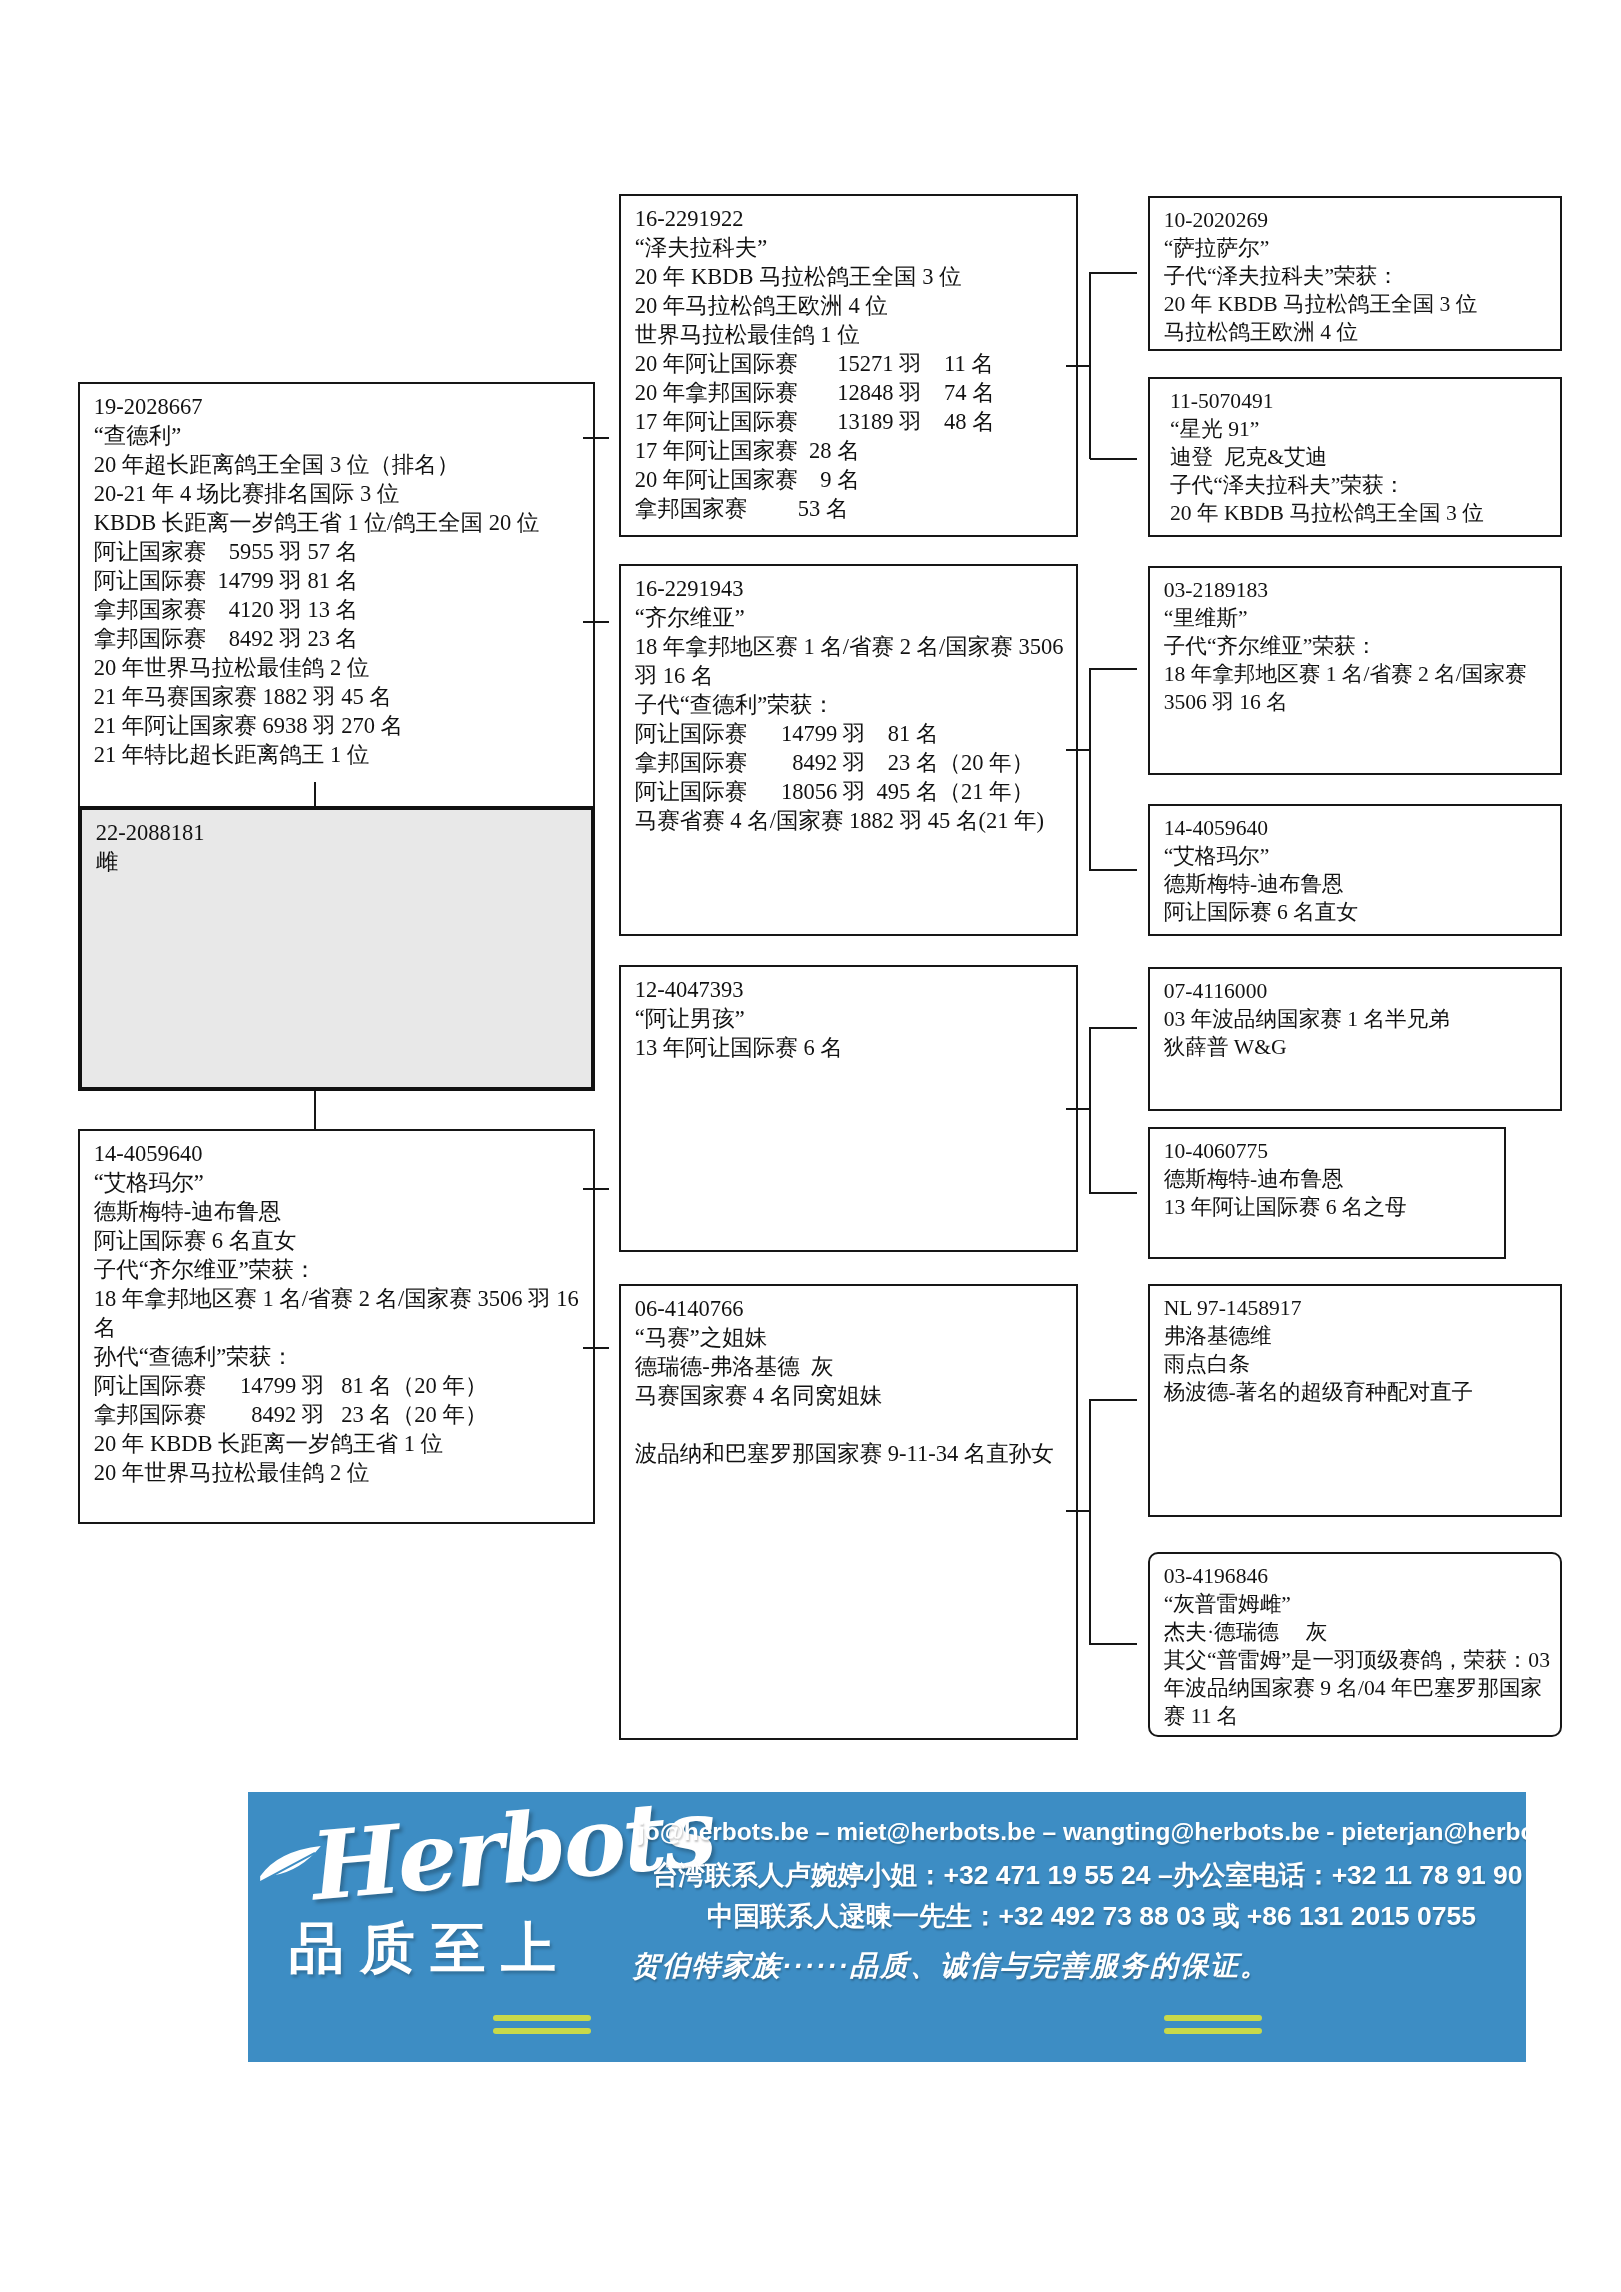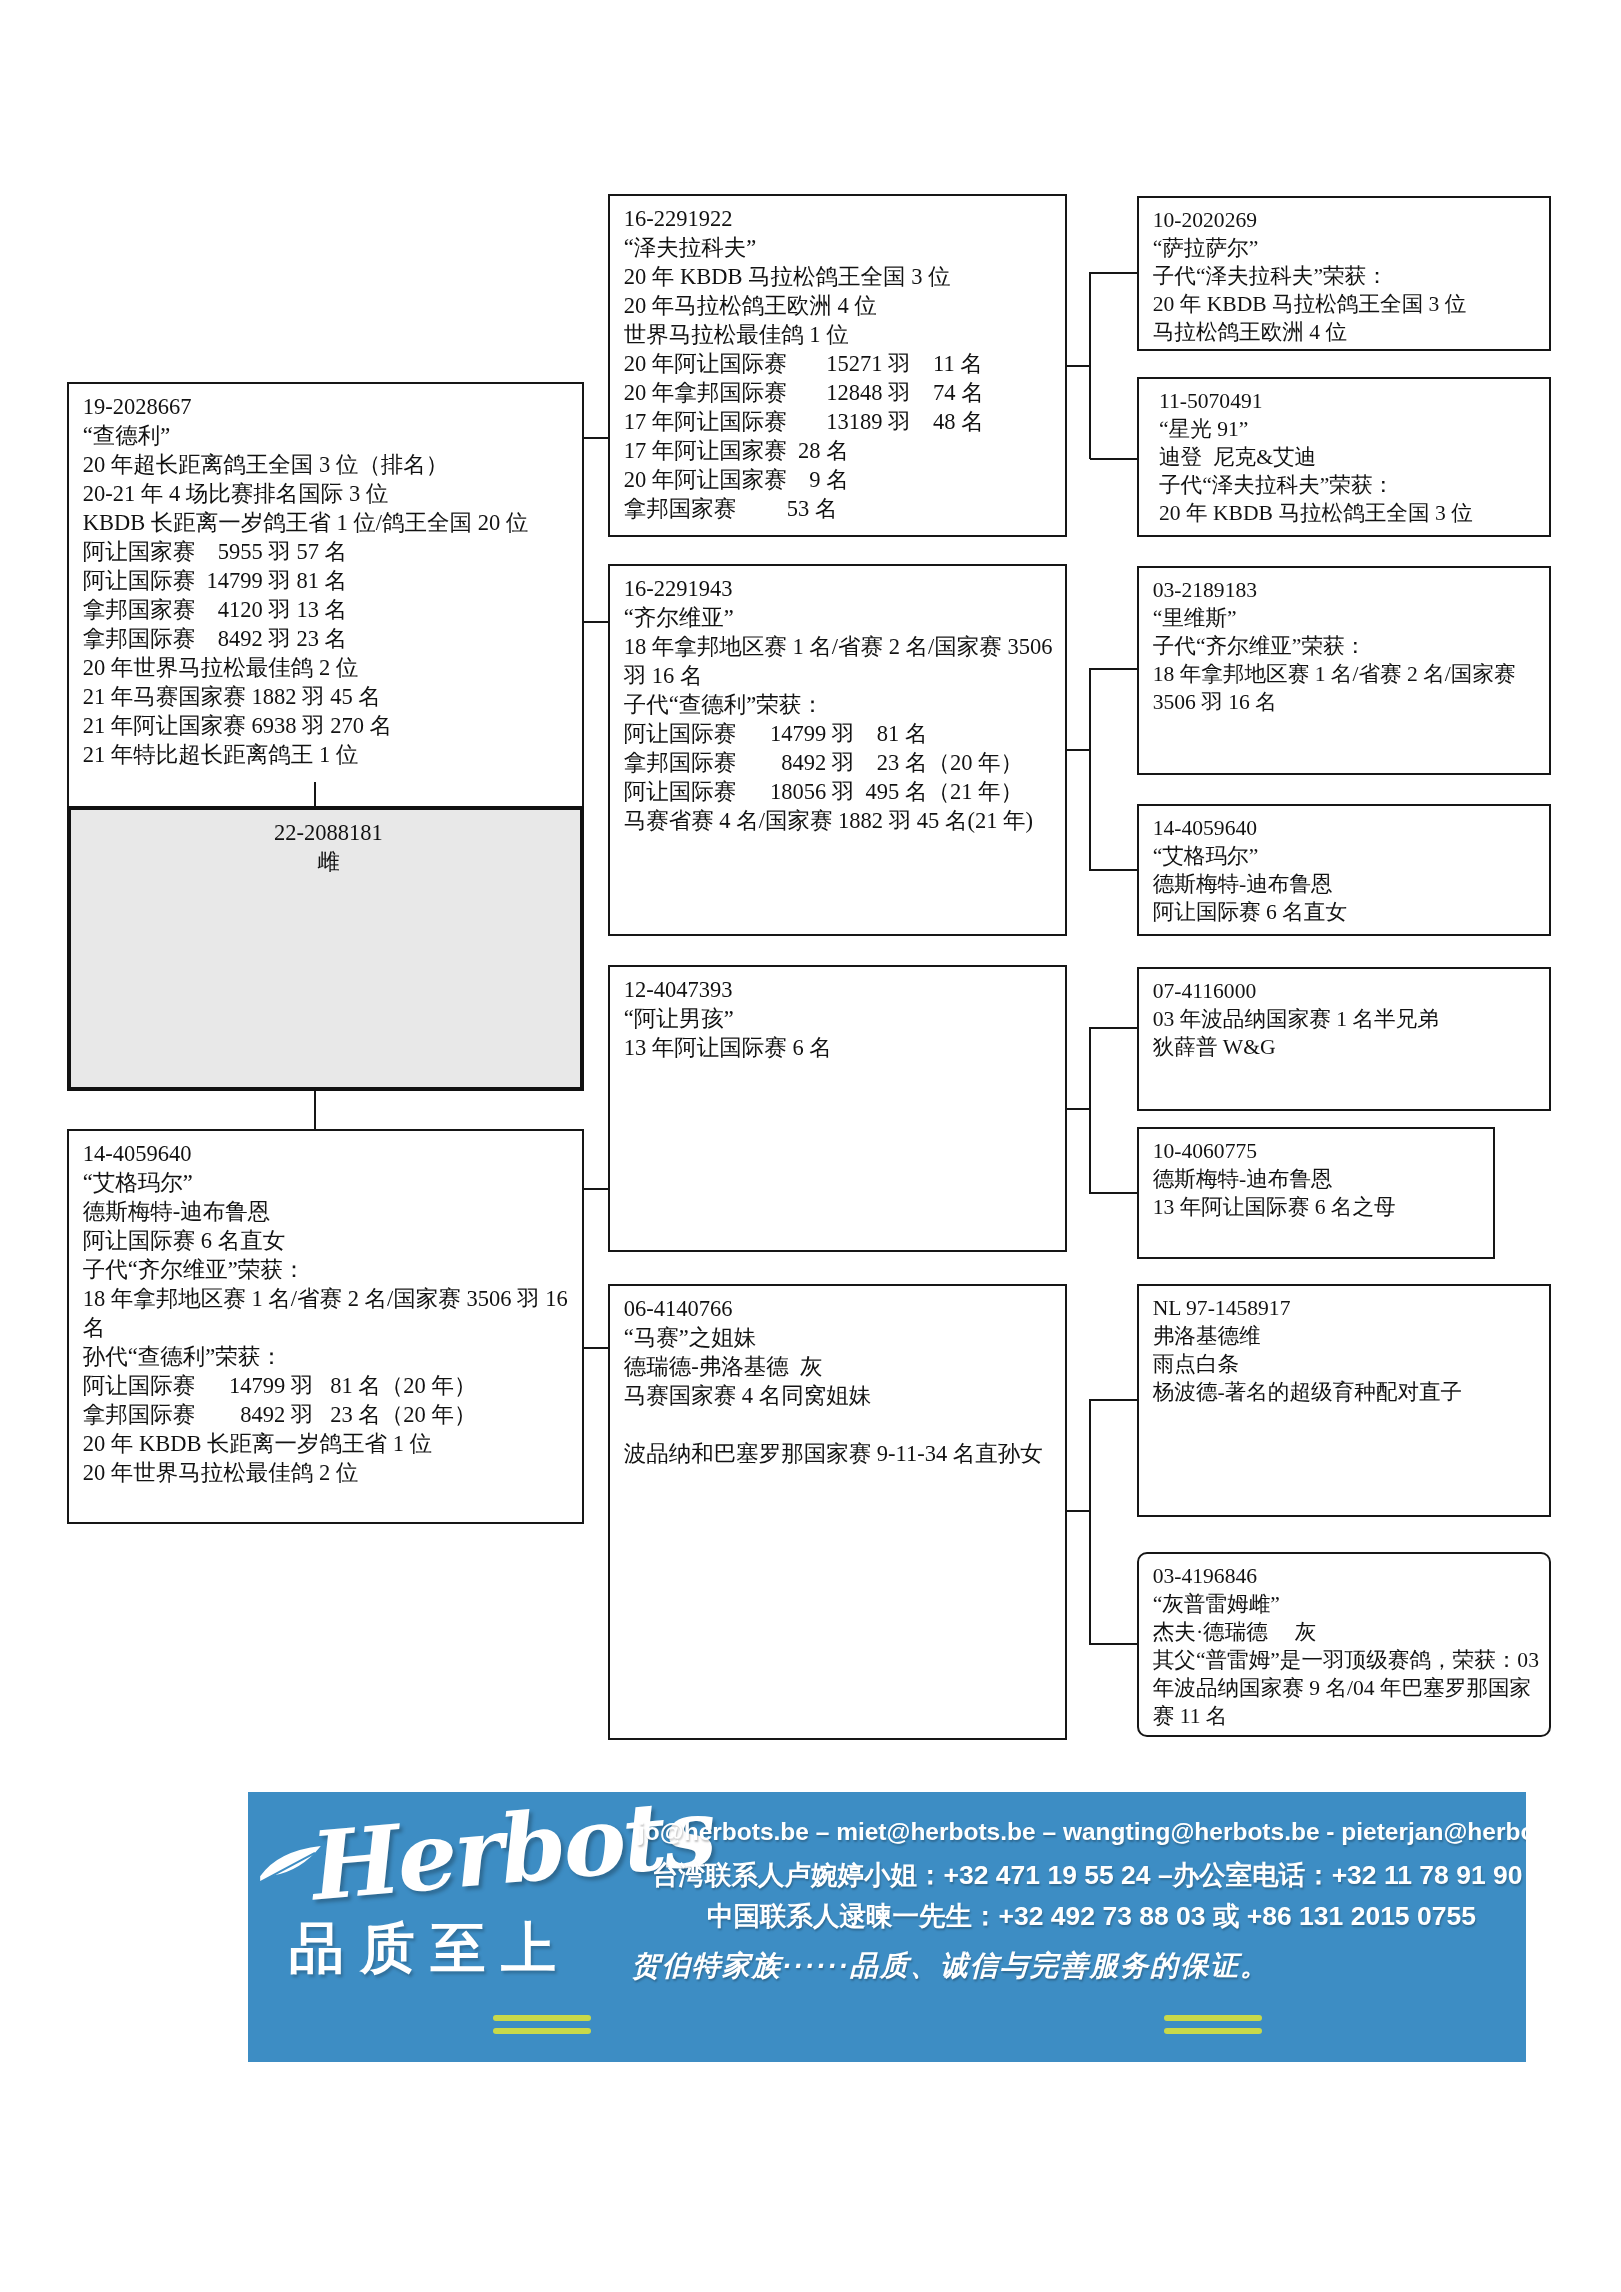--- a/index.html
+++ b/index.html
@@ -5,25 +5,25 @@
   html,body { margin:0; padding:0; background:#fff; }
   #canvas {
     position:relative; width:1621px; height:2293px; background:#ffffff;
     font-family:"Liberation Serif","DejaVu Serif",serif; color:#121212;
     overflow:hidden;
   }
   .pbox {
     position:absolute; box-sizing:border-box;
     border:2px solid #161616; background:#ffffff;
     padding:7.8px 7.8px 5.9px 13.7px;
-    font-size:22.5px; line-height:29px;
+    font-size:22.5px; line-height:29px;margin-left:11px;
   }
   .pbox .line { white-space:pre-wrap; }
   .col-right { font-size:21.6px; line-height:28px; }
-  .subject-box { background:#e8e8e8; border:4.9px solid #111;text-align:center; }
+  .subject-box { background:#e8e8e8; border:4.9px solid #111; }
   .conn { position:absolute; background:#161616; }
 
   
   #banner {
     position:absolute; left:248px; top:1792px; width:1278px; height:270px;
     background:#3d8dc4; overflow:hidden;
     font-family:"Liberation Sans","DejaVu Sans",sans-serif;
   }
   #logo-script {
     position:absolute; left:63px; top:2px; color:#ffffff;

